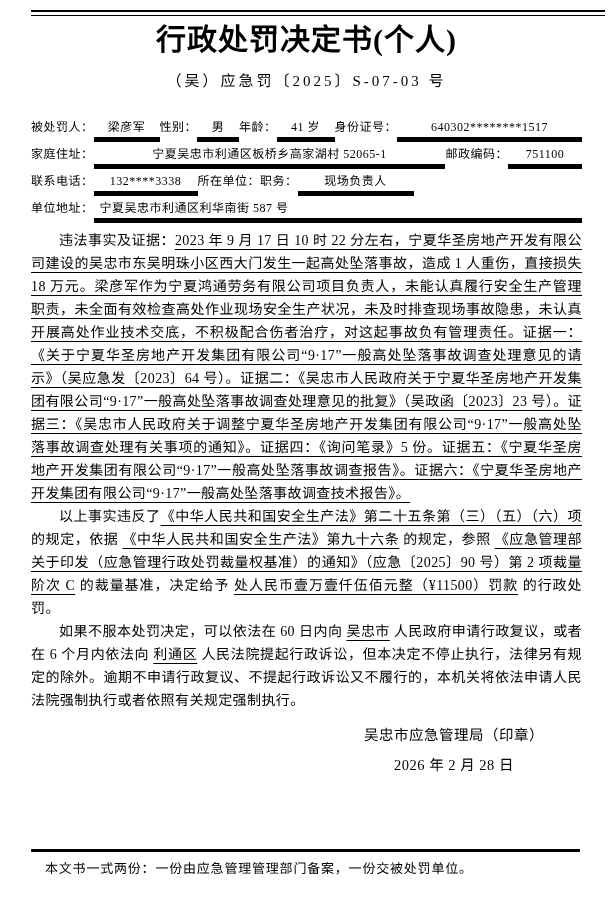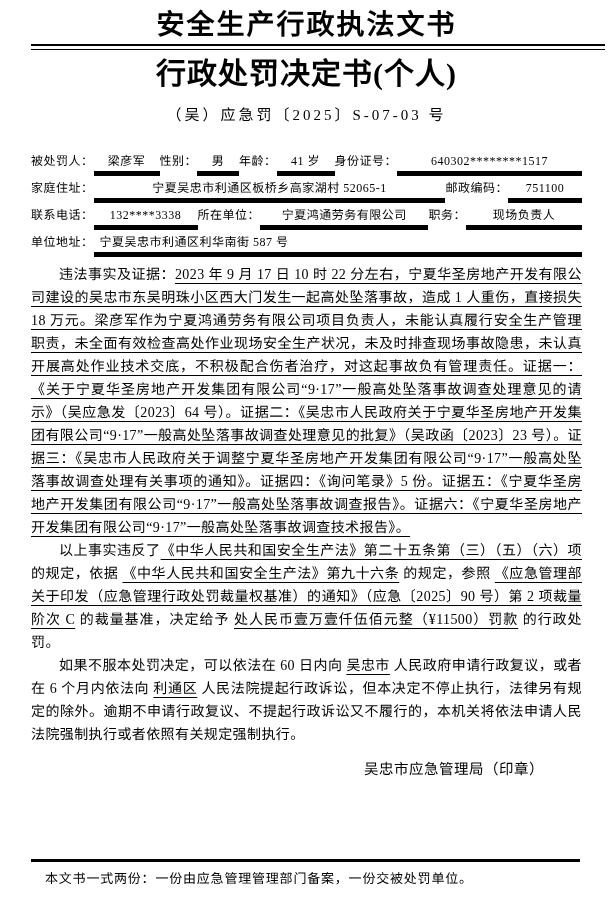--- a/index.html
+++ b/index.html
@@ -83,36 +83,35 @@
     width:fit-content;
     margin:8px 38px 0 auto;
     text-align:center;
     font-size:14.5px;
     line-height:30px;
     letter-spacing:0.5px;
   }
   
   .footer{
     position:absolute;
-    left:31px;right:33px;bottom:14px;
+    left:31px;right:33px;bottom:24px;
   }
   .footer-rule{border-top:3px solid #000;height:0;}
   .footer-note{
     margin:8px 0 0 14px;
     font-size:13px;
     letter-spacing:0.8px;
     line-height:18px;
   }
 </style>
 </head>
 <body>
 
 <div class="page">
 
-  <h1 class="doc-type">安全生产行政执法文书</h1>
   <div class="dbl-rule"></div>
   <h2 class="doc-title">行政处罚决定书(个人)</h2>
   <div class="doc-number">（吴）应急罚〔2025〕S-07-03 号</div>
 
   <div class="info">
     <div class="row">
       <span class="lbl">被处罚人：</span>
       <span class="val w-name">梁彦军</span>
       <span class="lbl">性别：</span>
       <span class="val w-gender">男</span>
@@ -124,38 +123,38 @@
     <div class="row">
       <span class="lbl">家庭住址：</span>
       <span class="val grow">宁夏吴忠市利通区板桥乡高家湖村 52065-1</span>
       <span class="lbl">邮政编码：</span>
       <span class="val w-postal">751100</span>
     </div>
     <div class="row">
       <span class="lbl">联系电话：</span>
       <span class="val w-phone">132****3338</span>
       <span class="lbl">所在单位：</span>
-      <span class="val grow">宁夏鸿通劳务有限公司</span>
       <span class="lbl">职务：</span>
       <span class="val w-position">现场负责人</span>
     </div>
     <div class="row">
       <span class="lbl">单位地址：</span>
       <span class="val grow left">宁夏吴忠市利通区利华南街 587 号</span>
     </div>
   </div>
 
   <div class="body-text">
     <p class="body-par"><span>违法事实及证据：</span><span class="u">2023 年 9 月 17 日 10 时 22 分左右，宁夏华圣房地产开发有限公司建设的吴忠市东吴明珠小区西大门发生一起高处坠落事故，造成 1 人重伤，直接损失 18 万元。梁彦军作为宁夏鸿通劳务有限公司项目负责人，未能认真履行安全生产管理职责，未全面有效检查高处作业现场安全生产状况，未及时排查现场事故隐患，未认真开展高处作业技术交底，不积极配合伤者治疗，对这起事故负有管理责任。证据一：《关于宁夏华圣房地产开发集团有限公司“9·17”一般高处坠落事故调查处理意见的请示》（吴应急发〔2023〕64 号）。证据二：《吴忠市人民政府关于宁夏华圣房地产开发集团有限公司“9·17”一般高处坠落事故调查处理意见的批复》（吴政函〔2023〕23 号）。证据三：《吴忠市人民政府关于调整宁夏华圣房地产开发集团有限公司“9·17”一般高处坠落事故调查处理有关事项的通知》。证据四：《询问笔录》5 份。证据五：《宁夏华圣房地产开发集团有限公司“9·17”一般高处坠落事故调查报告》。证据六：《宁夏华圣房地产开发集团有限公司“9·17”一般高处坠落事故调查技术报告》。</span></p>
     <p class="body-par"><span>以上事实违反了</span><span class="u">《中华人民共和国安全生产法》第二十五条第（三）（五）（六）项</span><span>的规定，依据 </span><span class="u">《中华人民共和国安全生产法》第九十六条</span><span> 的规定，参照 </span><span class="u">《应急管理部关于印发（应急管理行政处罚裁量权基准）的通知》（应急〔2025〕90 号）第 2 项裁量阶次 C</span><span> 的裁量基准，决定给予 </span><span class="u">处人民币壹万壹仟伍佰元整（¥11500）罚款</span><span> 的行政处罚。</span></p>
     <p class="body-par"><span>如果不服本处罚决定，可以依法在 60 日内向 </span><span class="u">吴忠市</span><span> 人民政府申请行政复议，或者在 6 个月内依法向 </span><span class="u">利通区</span><span> 人民法院提起行政诉讼，但本决定不停止执行，法律另有规定的除外。逾期不申请行政复议、不提起行政诉讼又不履行的，本机关将依法申请人民法院强制执行或者依照有关规定强制执行。</span></p>
   </div>
 
   <div class="signature">
     <div>吴忠市应急管理局（印章）</div>
+    <div>2026 年 2 月 28 日</div>
   </div>
 
   <div class="footer">
     <div class="footer-rule"></div>
     <p class="footer-note">本文书一式两份：一份由应急管理管理部门备案，一份交被处罚单位。</p>
   </div>
 
 </div>
 
 </body></html>

